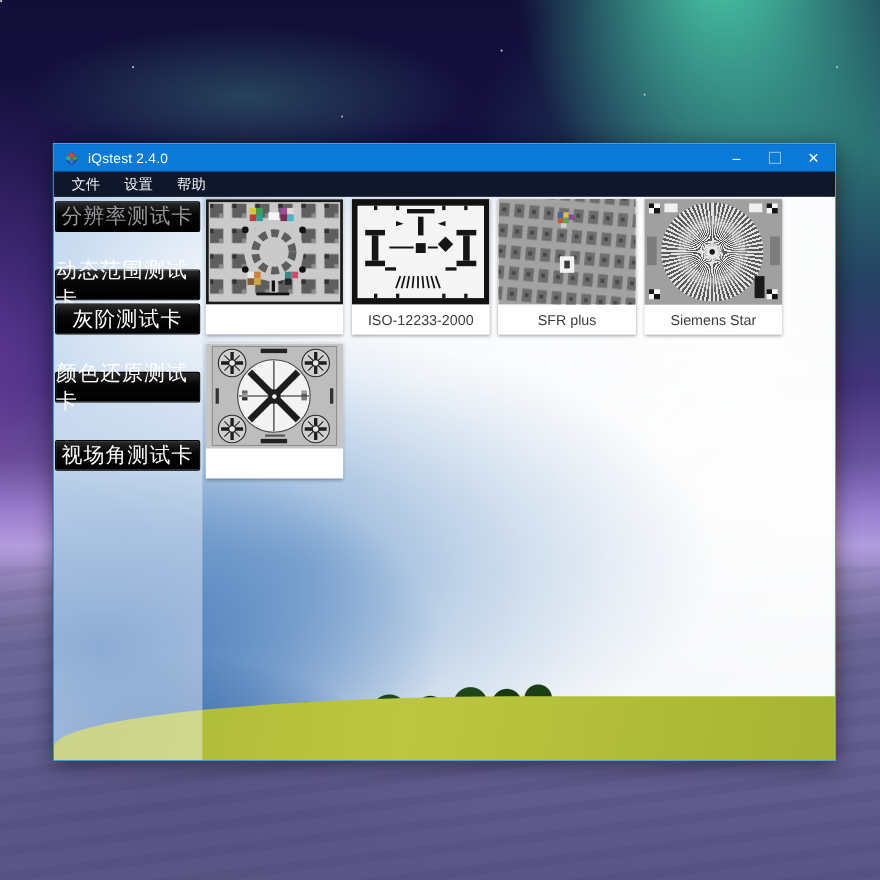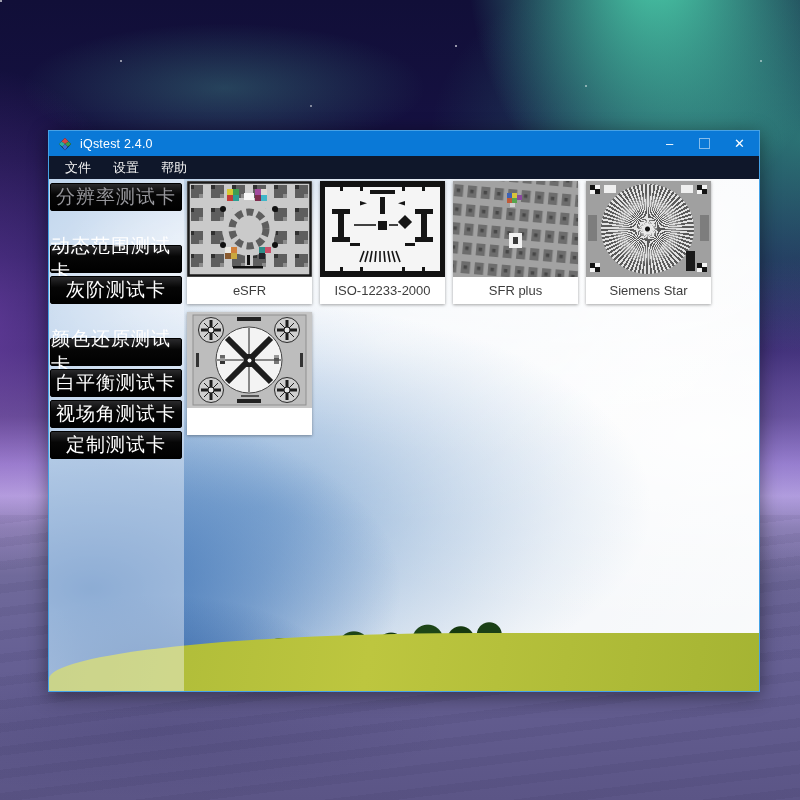--- a/index.html
+++ b/index.html
@@ -139,23 +139,21 @@
 
   <div class="client">
     <div class="trees"></div>
     <div class="hill"></div>
 
     <div class="sidebar">
       <div class="side-btn active" style="top:4px">分辨率测试卡</div>
       <div class="side-btn" style="top:66px">动态范围测试卡</div>
       <div class="side-btn" style="top:97px">灰阶测试卡</div>
       <div class="side-btn" style="top:159px">颜色还原测试卡</div>
-      <div class="side-btn" style="top:190px">白平衡测试卡</div>
       <div class="side-btn" style="top:221px">视场角测试卡</div>
-      <div class="side-btn" style="top:252px">定制测试卡</div>
     </div>
 
     <div class="card" style="left:138px;top:2px">
       <div class="thumb">
         <svg viewBox="0 0 125 96" width="125" height="96">
           <rect width="125" height="96" fill="#cacaca"></rect>
           <rect x="1.5" y="1.5" width="122" height="93" fill="none" stroke="#1a1a1a" stroke-width="2.5"></rect>
           <defs>
               <pattern id="sq" width="21" height="23" patternUnits="userSpaceOnUse">
             <rect x="3" y="4" width="13" height="13" fill="#5e5e5e"></rect>
@@ -183,21 +181,20 @@
             <rect x="78" y="66" width="6" height="6" fill="#cc4e6a"></rect>
           <rect x="72" y="72" width="6" height="6" fill="#23242a"></rect>
           <rect x="46" y="85" width="30" height="2.5" fill="#111"></rect>
           <rect x="60" y="74" width="3" height="10" fill="#111"></rect>
           <circle cx="36" cy="64" r="3" fill="#111"></circle>
             <circle cx="88" cy="64" r="3" fill="#111"></circle>
           <circle cx="36" cy="28" r="3" fill="#111"></circle>
             <circle cx="88" cy="28" r="3" fill="#111"></circle>
         </svg>
       </div>
-      <div class="card-label">eSFR</div>
     </div>
 
     <div class="card" style="left:271px;top:2px">
       <div class="thumb">
         <svg viewBox="0 0 125 96" width="125" height="96">
           <rect width="125" height="96" fill="#121212"></rect>
           <rect x="5" y="6" width="115" height="84" fill="#f5f5f5"></rect>
           <g fill="#151515">
             <rect x="12" y="28" width="18" height="5"></rect>
               <rect x="18" y="33" width="6" height="23"></rect>

